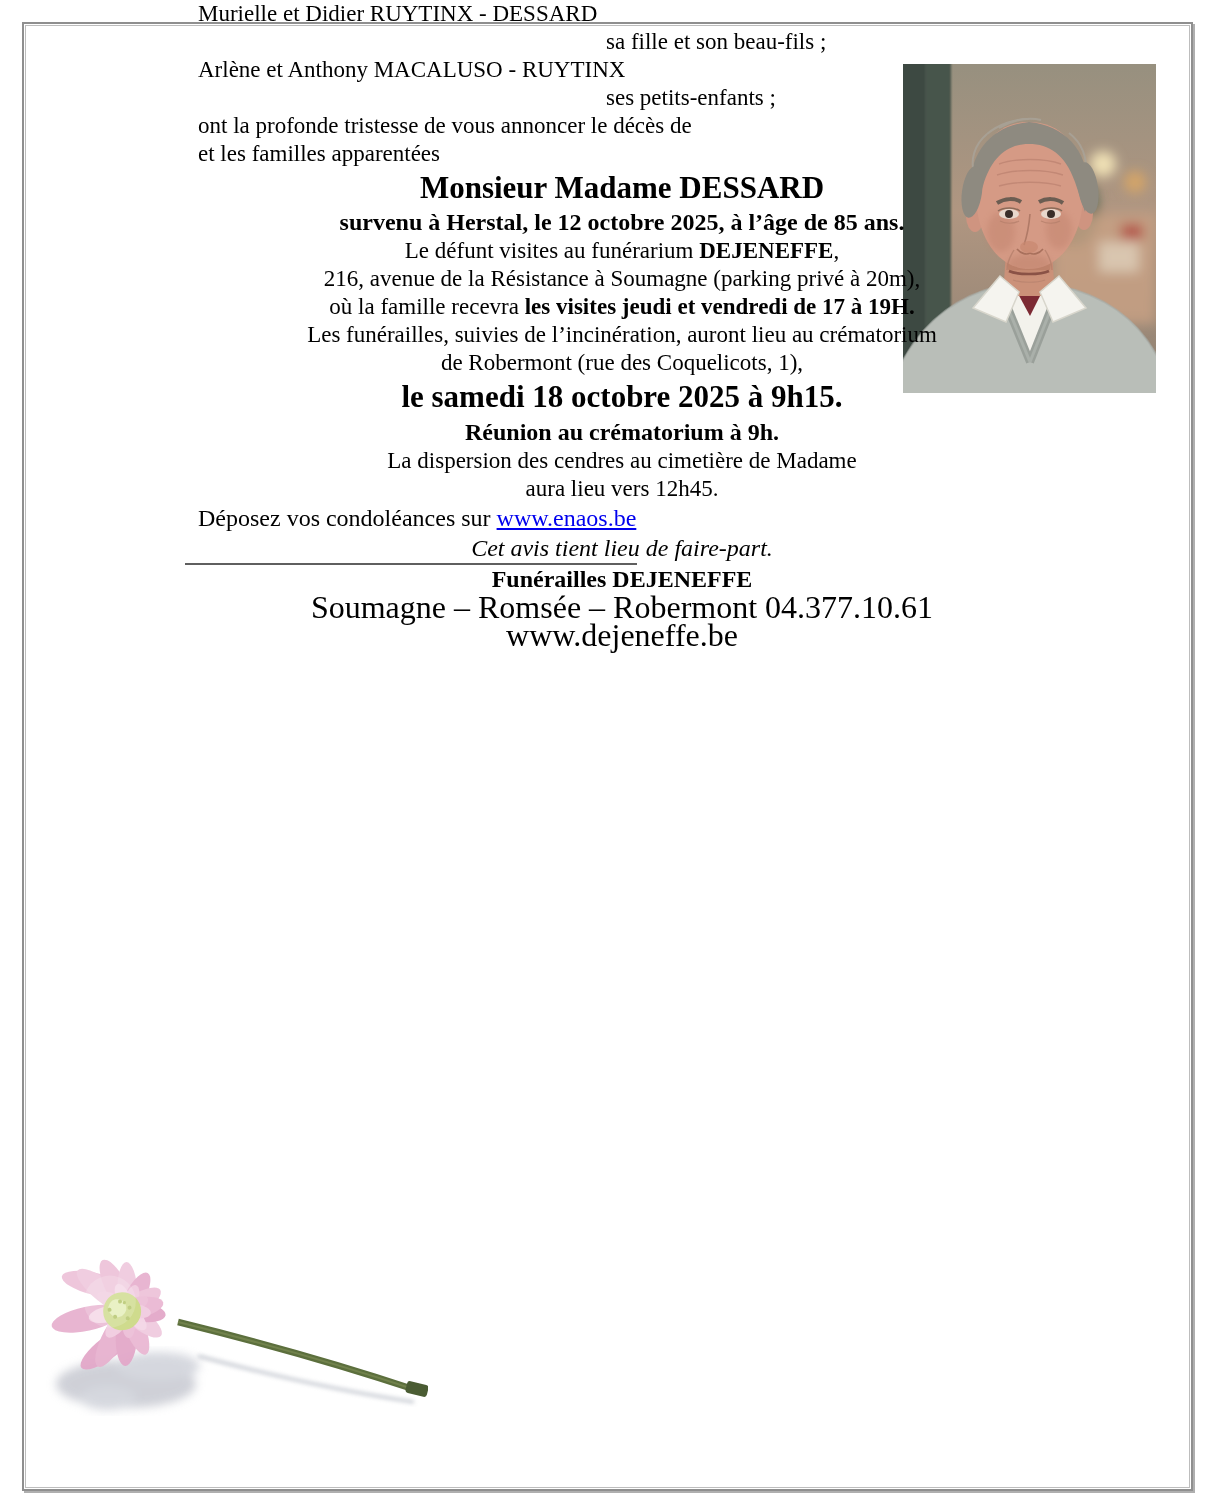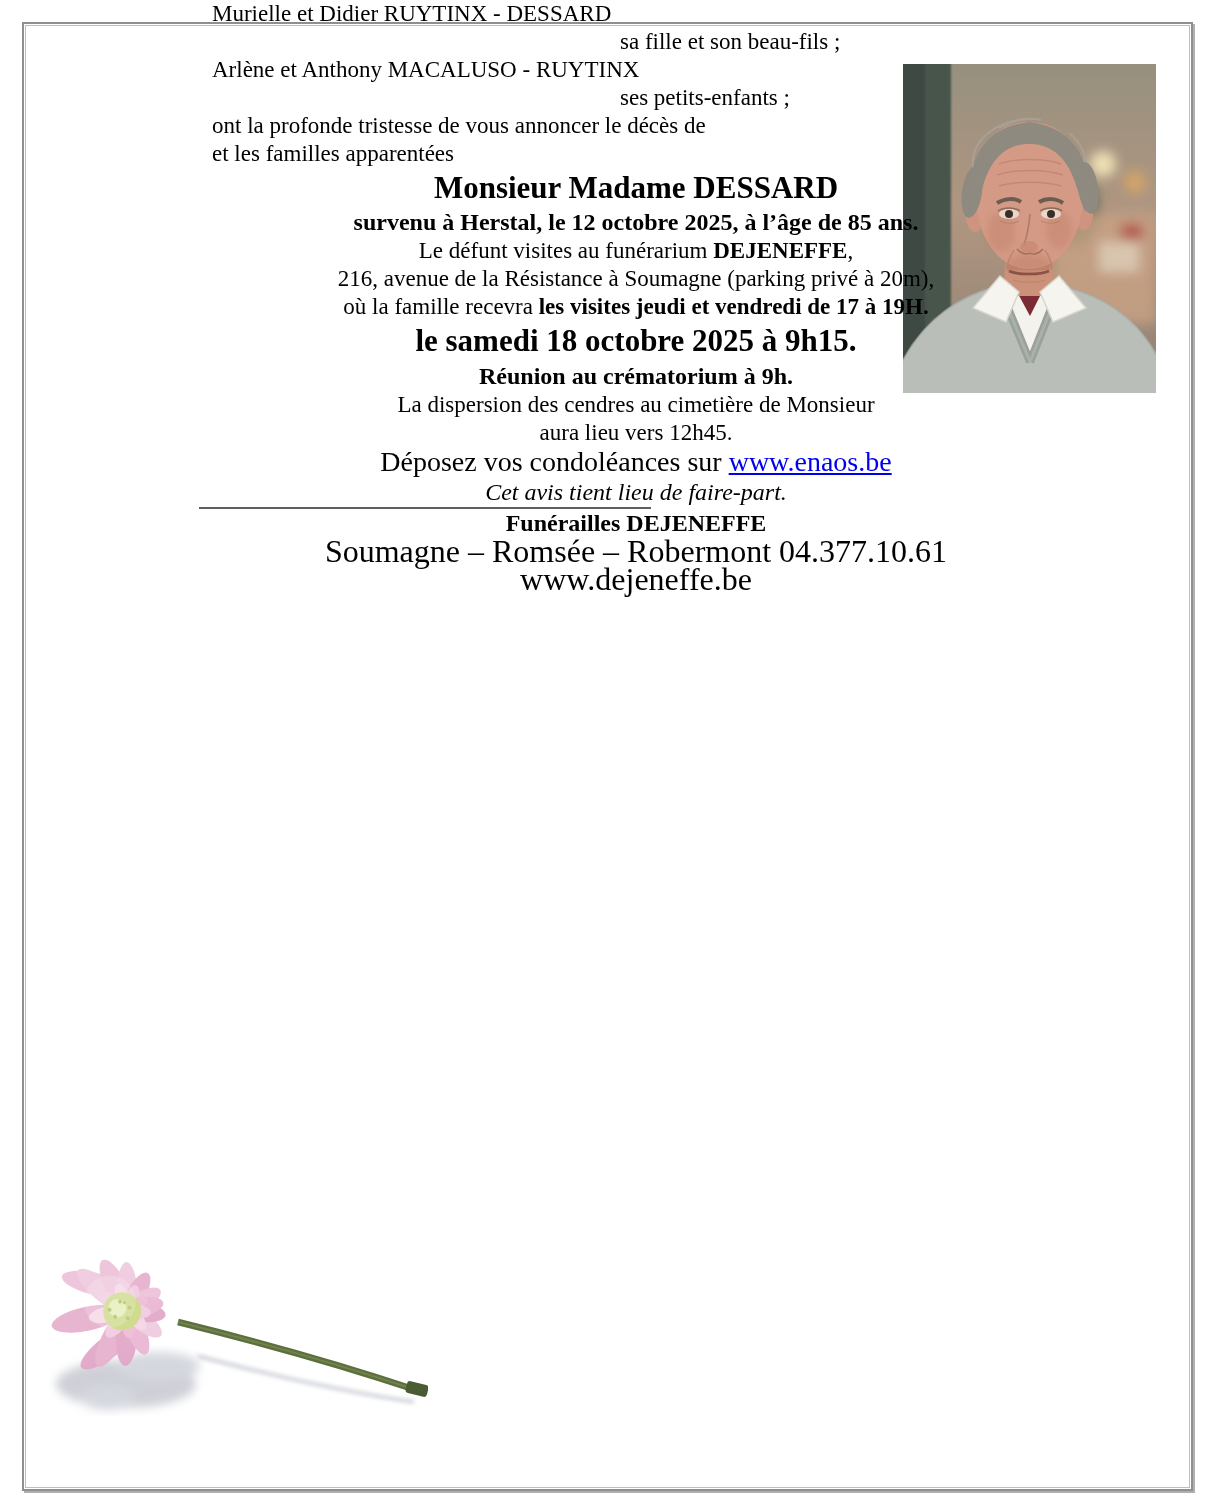--- a/index.html
+++ b/index.html
@@ -21,33 +21,33 @@
     content:"";position:absolute;inset:1px;border:1px solid #bdbdbd;
   }
   .photo{
     position:absolute;left:903px;top:64px;width:253px;height:329px;
     overflow:hidden;
   }
   .flower{
     position:absolute;left:28px;top:1218px;width:400px;height:200px;
   }
   .content{
-    position:absolute;left:212px;top:0;width:848px;
+    position:absolute;left:198px;top:0;width:848px;
   }
   .content div{margin:0;}
   .family{margin-top:464px;font-size:23px;line-height:28px;text-align:left;}
   .family .indent{padding-left:408px;}
   .names{margin-top:30px;font-size:31px;line-height:39px;font-weight:bold;text-align:center;}
   .survenu{margin-top:33px;font-size:24px;line-height:30px;font-weight:bold;text-align:center;}
   .repose{margin-top:40px;font-size:23px;line-height:28px;text-align:center;}
   .funerailles{margin-top:50px;font-size:23px;line-height:28px;text-align:center;}
   .samedi{margin-top:31px;font-size:31px;line-height:40px;font-weight:bold;text-align:center;}
   .reunion{margin-top:31px;font-size:24px;line-height:30px;font-weight:bold;text-align:center;}
   .dispersion{margin-top:61px;font-size:23px;line-height:28px;text-align:center;}
-  .condoleances{margin-top:21px;font-size:28px;line-height:30px;text-align:center;}
+  .condoleances{margin-top:21px;font-size:24px;line-height:30px;text-align:left;}
   .condoleances a{text-decoration:underline;}
   .notice{margin-top:27px;font-size:24px;line-height:30px;font-style:italic;text-align:center;}
   .footer-rule{
     margin:29px auto 0;width:452px;height:0;
     border-top:2px solid #5f5f5f;
     transform:translateX(-13px);
   }
   .footer-home{margin-top:5px;font-size:24px;line-height:28px;font-weight:bold;text-align:center;}
   .footer-locations{font-size:32px;line-height:28px;text-align:center;}
   b{font-weight:bold;}
@@ -243,27 +243,31 @@
     </div>
 
     <div class="survenu">survenu à Herstal, le 12 octobre 2025, à l’âge de 85 ans.</div>
 
     <div class="repose">
       <div><span>Le défunt visites au funérarium </span><b>DEJENEFFE</b><span>,</span></div>
       <div>216, avenue de la Résistance à Soumagne (parking privé à 20m),</div>
       <div><span>où la famille recevra </span><b>les visites jeudi et vendredi de 17 à 19H.</b></div>
     </div>
 
+    <div class="funerailles">
+      <div>Les funérailles, suivies de l’incinération, auront lieu au crématorium</div>
+      <div>de Robermont (rue des Coquelicots, 1),</div>
+    </div>
 
     <div class="samedi">le samedi 18 octobre 2025 à 9h15.</div>
 
     <div class="reunion">Réunion au crématorium à 9h.</div>
 
     <div class="dispersion">
-      <div>La dispersion des cendres au cimetière de Monsieur</div>
+      <div>La dispersion des cendres au cimetière de Madame</div>
       <div>aura lieu vers 12h45.</div>
     </div>
 
     <div class="condoleances">
       <span>Déposez vos condoléances sur </span><a href="#" id="enaos-link" style="color: rgb(0, 0, 238);">www.enaos.be</a>
     </div>
 
     <div class="notice">Cet avis tient lieu de faire-part.</div>
 
     <div class="footer-rule"></div>

